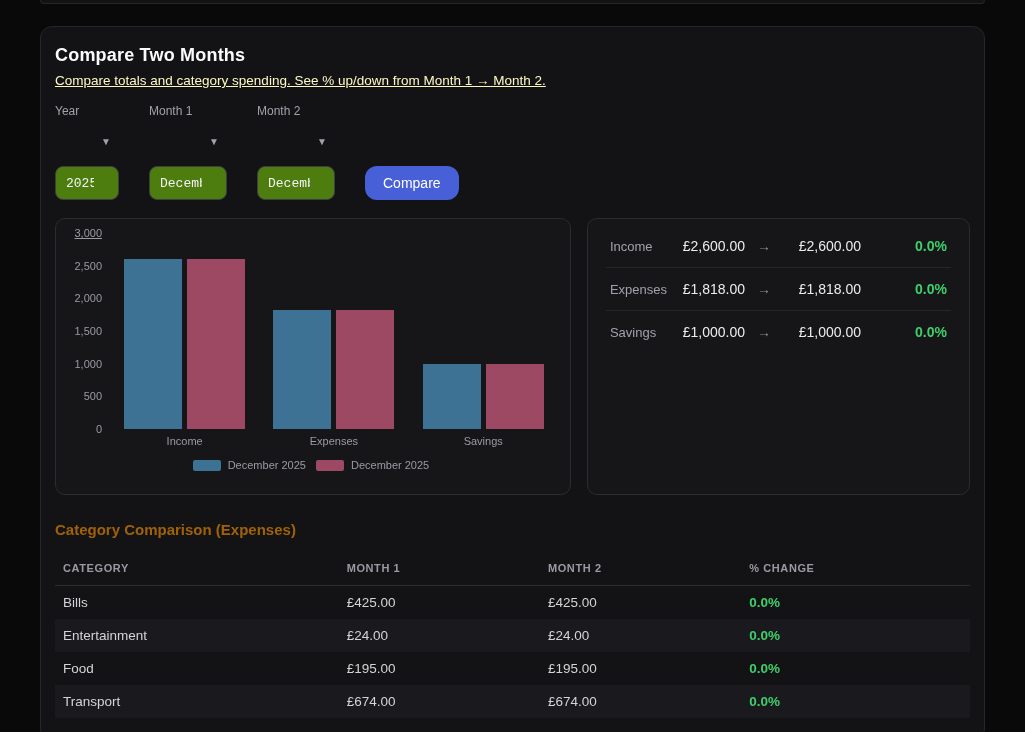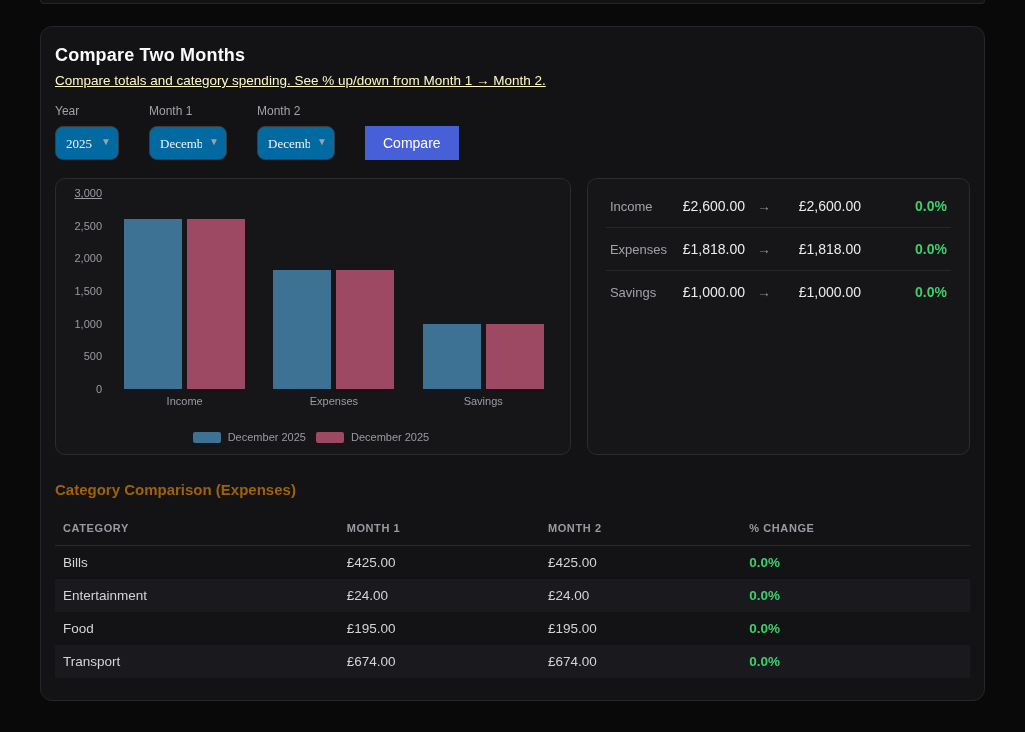--- a/index.html
+++ b/index.html
@@ -27,40 +27,41 @@
   .card-title { font-size: 18px; font-weight: 700; color: #fafafa; letter-spacing: 0.2px; }
   .card-subtitle { margin-top: 7px; font-size: 13.5px; color: #fef9c3; text-decoration: underline; }
 
   
   .controls { display: flex; align-items: flex-end; gap: 30px; margin-top: 16px; }
   .control-group { display: flex; flex-direction: column; }
   .control-label { font-size: 12px; color: #a1a1aa; margin-bottom: 8px; }
   .select-wrap { position: relative; }
   select {
     appearance: none; -webkit-appearance: none;
-    background: #0369a1;
+    background: #4d7c0f;
     border: 1px solid #3c3c43;
     border-radius: 8px;
     color: #f4f4f5;
     font-size: 13px;
-    font-family: Liberation Serif, serif;
+    font-family: Liberation Mono, monospace;
     height: 34px;
     padding: 0 24px 0 10px;
+    margin-top: 40px;
   }
   .sel-year select { width: 64px; }
   .sel-month select { width: 78px; }
   .select-chevron {
     position: absolute; right: 8px; top: 10px;
     font-size: 10px; color: #a1a1aa; pointer-events: none;
   }
   .compare-btn {
     background: #4760d8;
     color: #ffffff;
     border: none;
-    border-radius: 0;
+    border-radius: 12px;
     height: 34px;
     padding: 0 18px;
     font-size: 14px;
     font-family: "Liberation Sans", sans-serif;
     cursor: pointer;
   }
 
   
   .panels { display: flex; gap: 16px; margin-top: 18px; }
   .panel {
@@ -76,21 +77,21 @@
   .y-axis { position: relative; width: 46px; height: 196px; flex: 0 0 46px; }
   .ytick {
     position: absolute; right: 8px;
     font-size: 11px; color: #9a9aa3; line-height: 14px;
   }
   .plot { flex: 1; height: 196px; display: flex; justify-content: space-around; align-items: flex-end; }
   .bar-group { display: flex; align-items: flex-end; gap: 5px; }
   .bar { width: 58px; }
   .x-labels { display: flex; justify-content: space-around; margin-left: 46px; margin-top: 6px; }
   .x-label { width: 121px; text-align: center; font-size: 11px; color: #9a9aa3; }
-  .legend { display: flex; justify-content: center; gap: 10px; margin-top: 24px; }
+  .legend { display: flex; justify-content: center; gap: 10px; margin-top: 12px; }
   .legend-item { display: flex; align-items: center; gap: 7px; }
   .swatch { width: 28px; height: 11px; border-radius: 2px; display: inline-block; }
   .legend-item span:last-child { font-size: 11px; color: #9a9aa3; }
 
   
   .summary-row {
     display: flex; align-items: center;
     padding: 13px 4px;
     border-bottom: 1px solid #26262b;
   }

